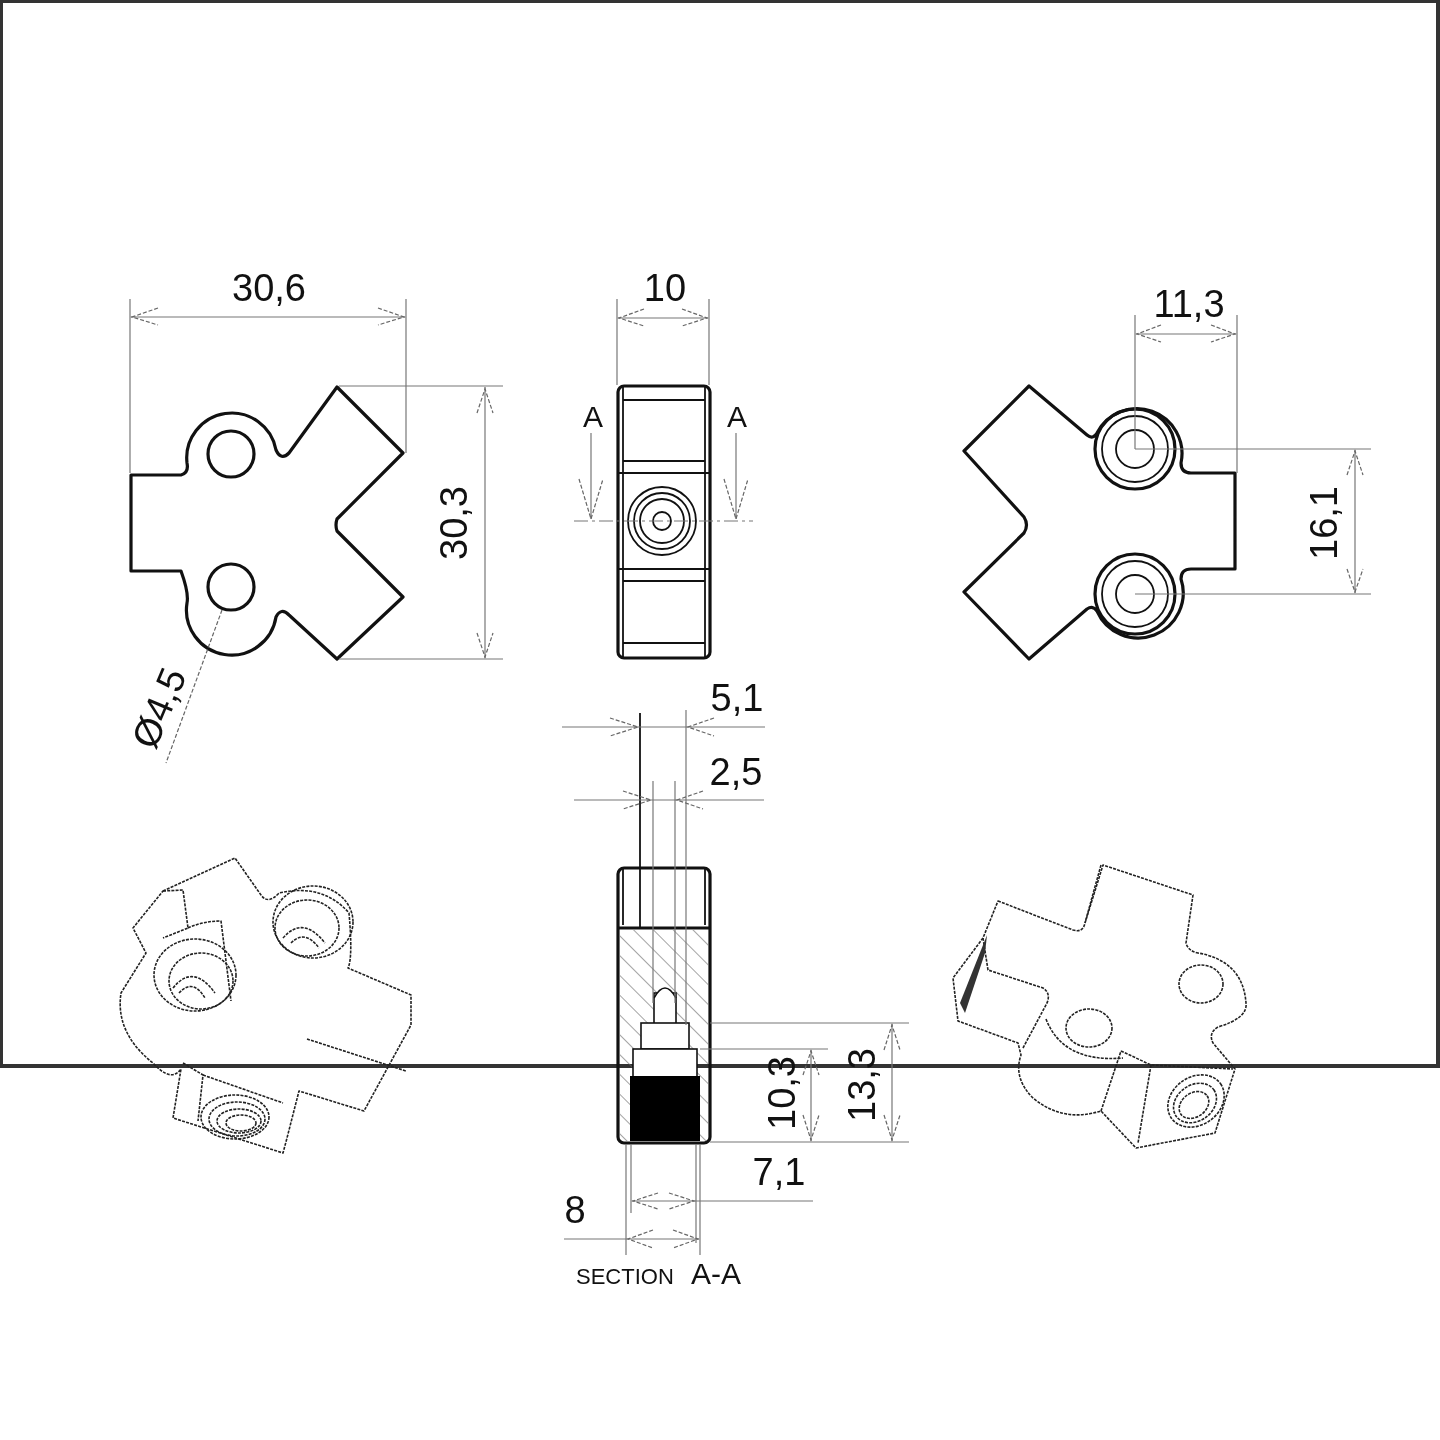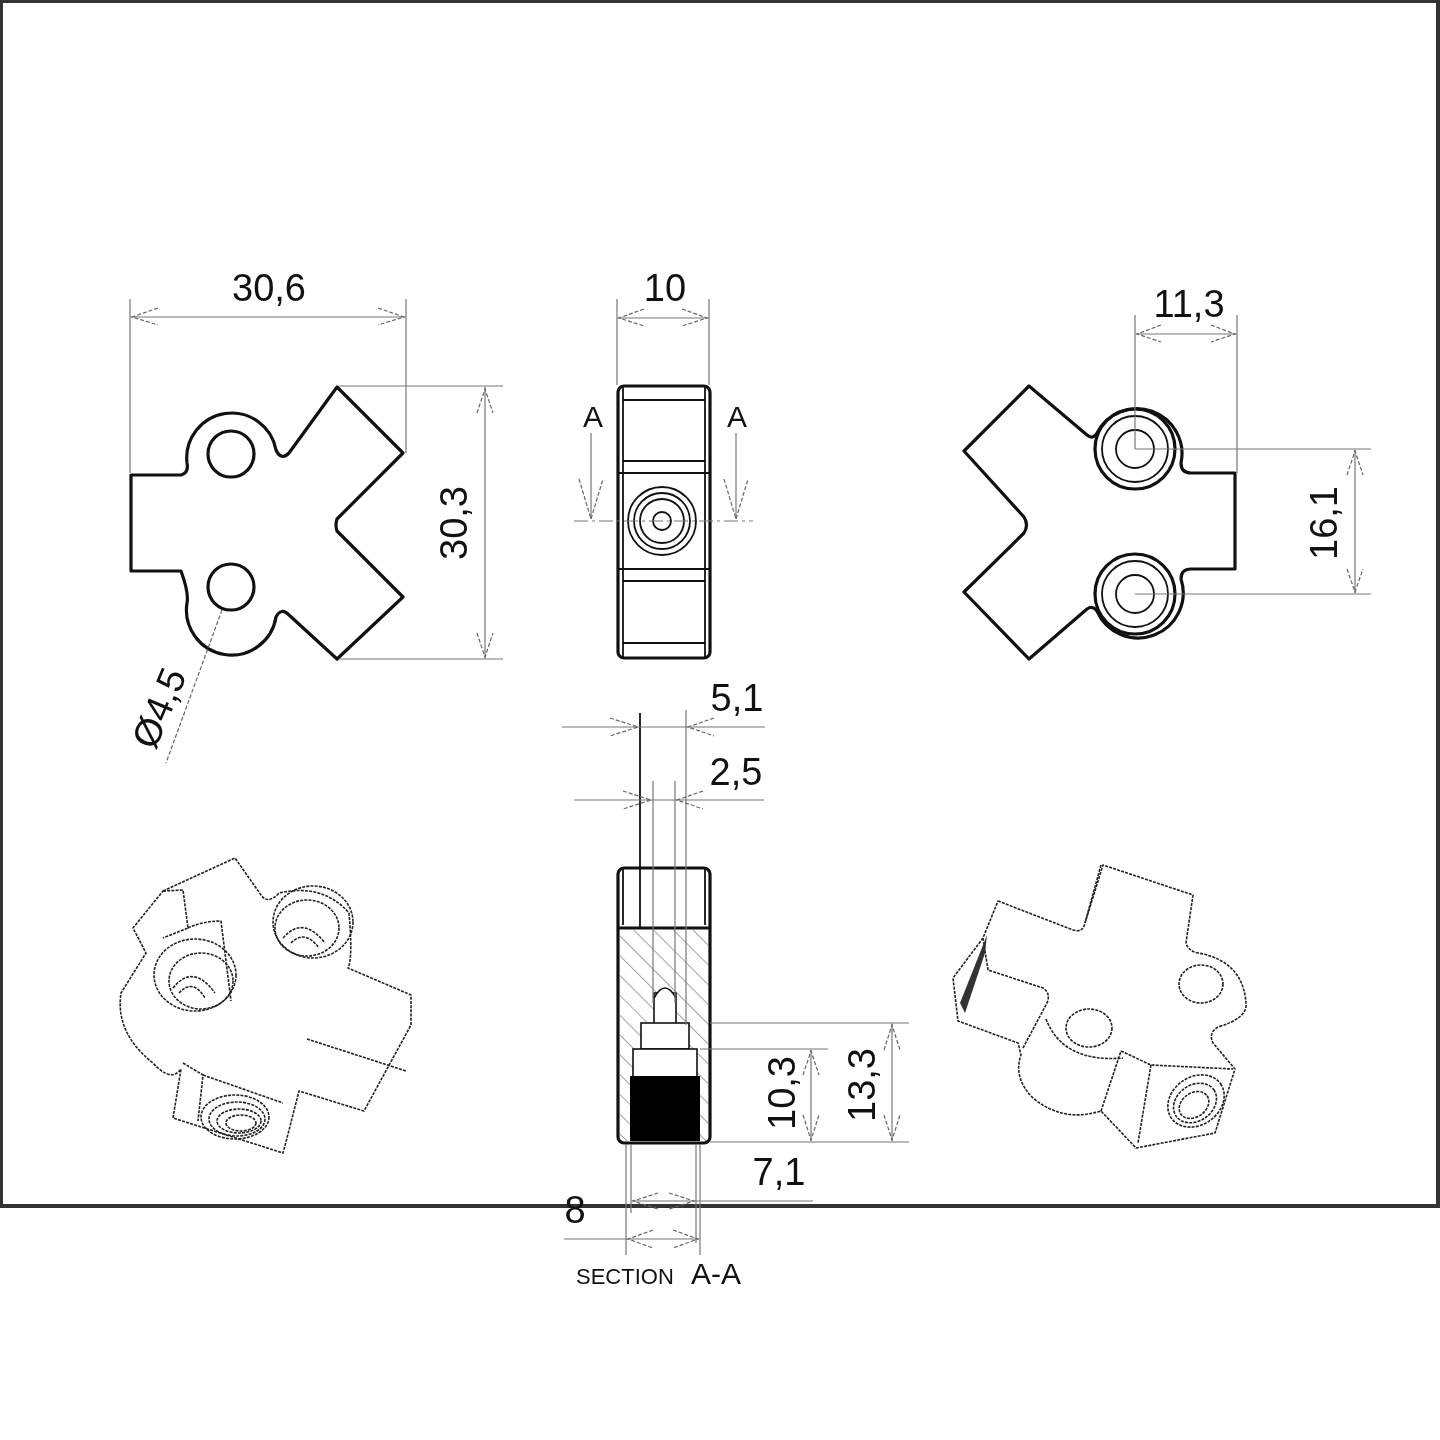--- a/index.html
+++ b/index.html
@@ -1,18 +1,18 @@
 <!DOCTYPE html>
 <html><head>
 <meta charset="utf-8">
 <style>
   html, body { margin: 0; padding: 0; background: #ffffff; }
   body { width: 1440px; height: 1440px; overflow: hidden; }
   #sheet {
-    position: relative; width: 1440px; height: 1208px; box-sizing: border-box;
+    position: relative; width: 1440px; height: 1068px; box-sizing: border-box;
     border: 3px solid #333333; border-right-width: 4px; border-bottom-width: 4px;
     background: #ffffff;
   }
   svg { position: absolute; left: 0; top: 0; }
   .txt { font-family: "Liberation Sans", sans-serif; fill: #111; }
   .dim { font-size: 38px; }
   .lbl { font-size: 30px; }
   .small { font-size: 22px; }
   .outline { fill: none; stroke: #111; stroke-width: 3.2; stroke-linejoin: round; }
   .thin { fill: none; stroke: #777; stroke-width: 1.2; }

